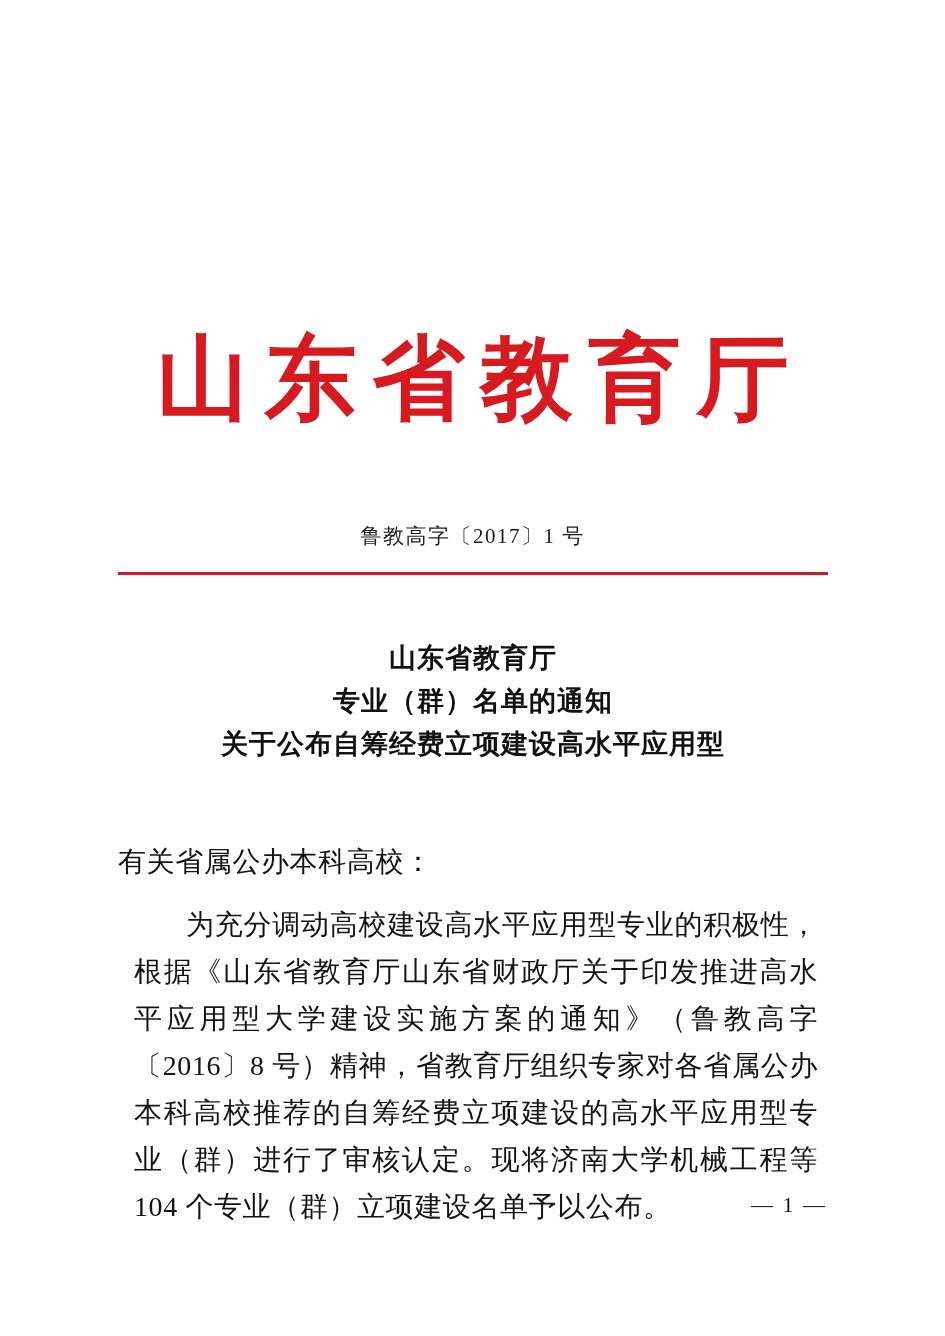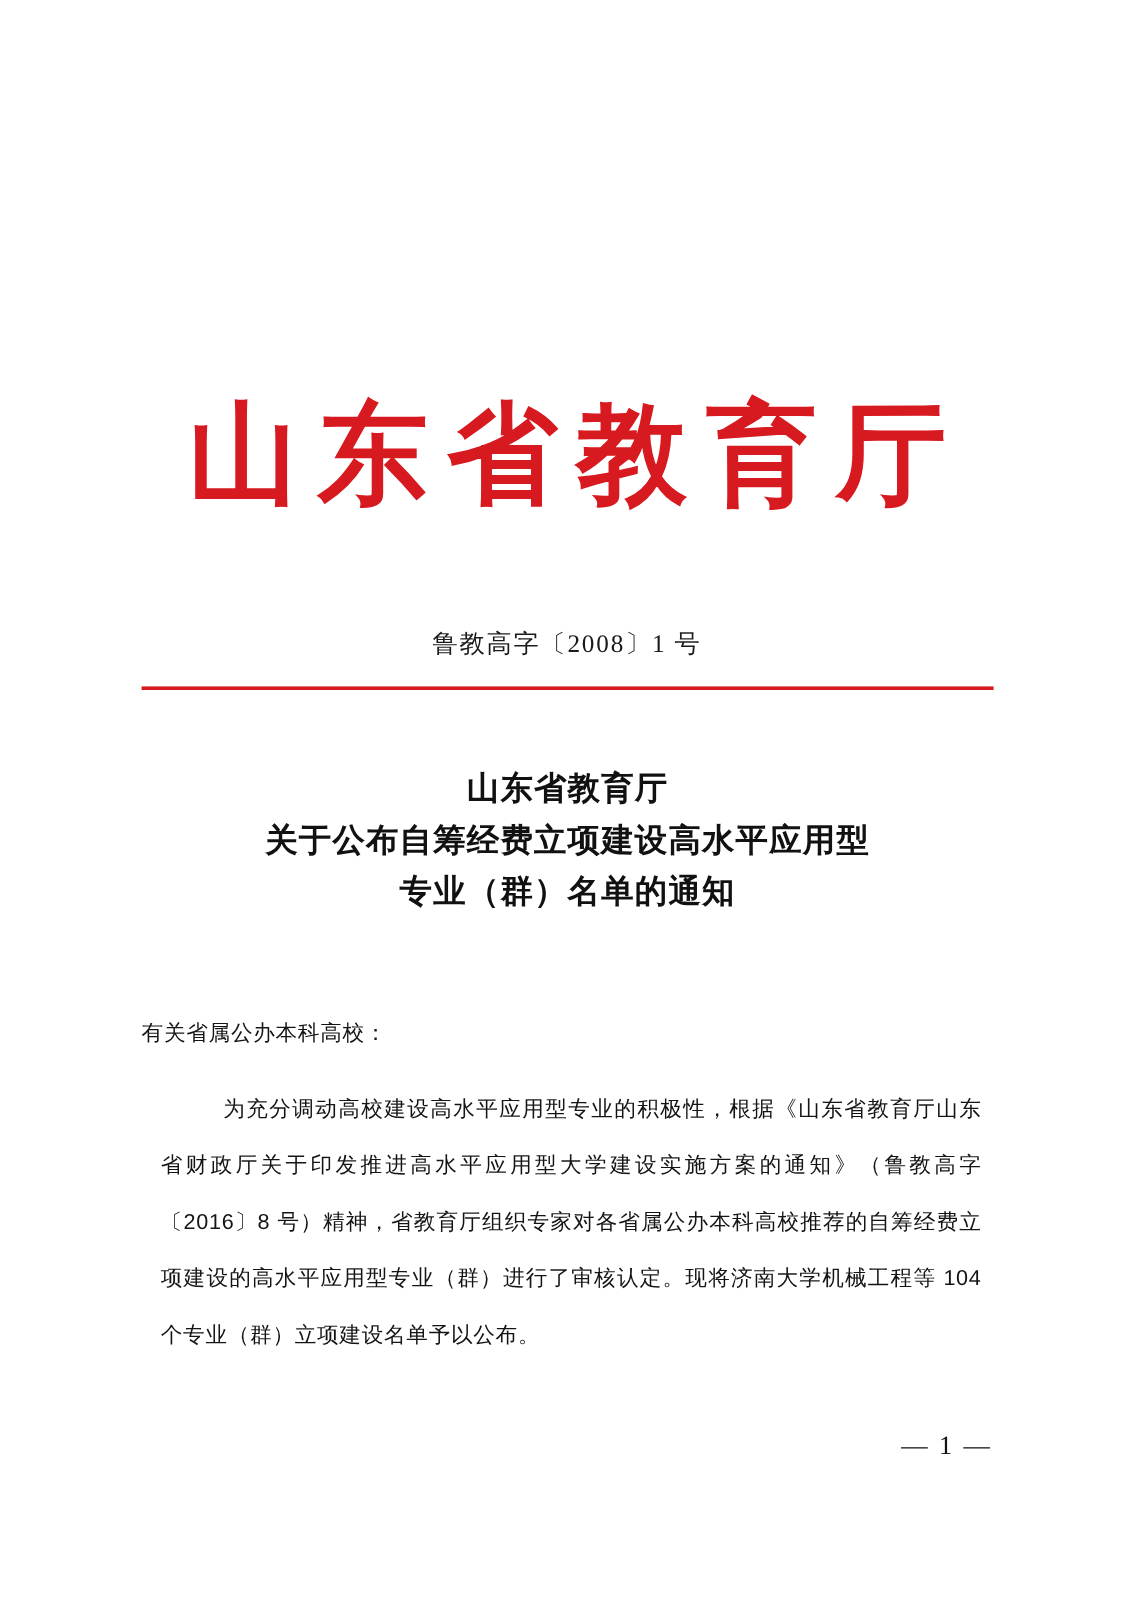--- a/index.html
+++ b/index.html
@@ -78,22 +78,22 @@
     color: #111111;
   }
   .title-block div { white-space: nowrap; }
 
   
   .body-block {
     position: absolute;
     top: 838px;
     left: 118px;
     width: 716px;
-    font-family: Liberation Sans, sans-serif;
-    font-size: 18px;
+    font-family: Liberation Serif, serif;
+    font-size: 28px;
     line-height: 47px;
     letter-spacing: 0.6px;
     color: #141414;
     text-align: justify;
   }
   .salutation {
     margin: 0 0 0 0;
   }
   .para {
     margin: 16px;
@@ -113,28 +113,28 @@
 </style>
 </head>
 <body>
 
 <div class="page">
 
   <div class="masthead">
     <div class="masthead-title">山东省教育厅</div>
   </div>
 
-  <div class="doc-number">鲁教高字〔2008〕1 号</div>
+  <div class="doc-number">鲁教高字〔2017〕1 号</div>
 
   <div class="red-rule"></div>
 
   <div class="title-block">
     <div>山东省教育厅</div>
+    <div>专业（群）名单的通知</div>
     <div>关于公布自筹经费立项建设高水平应用型</div>
-    <div>专业（群）名单的通知</div>
   </div>
 
   <div class="body-block">
     <p class="salutation">有关省属公办本科高校：</p>
     <p class="para">为充分调动高校建设高水平应用型专业的积极性，根据《山东省教育厅山东省财政厅关于印发推进高水平应用型大学建设实施方案的通知》（鲁教高字〔2016〕8 号）精神，省教育厅组织专家对各省属公办本科高校推荐的自筹经费立项建设的高水平应用型专业（群）进行了审核认定。现将济南大学机械工程等 104 个专业（群）立项建设名单予以公布。</p>
   </div>
 
   <div class="page-number">— 1 —</div>
 
 </div>

